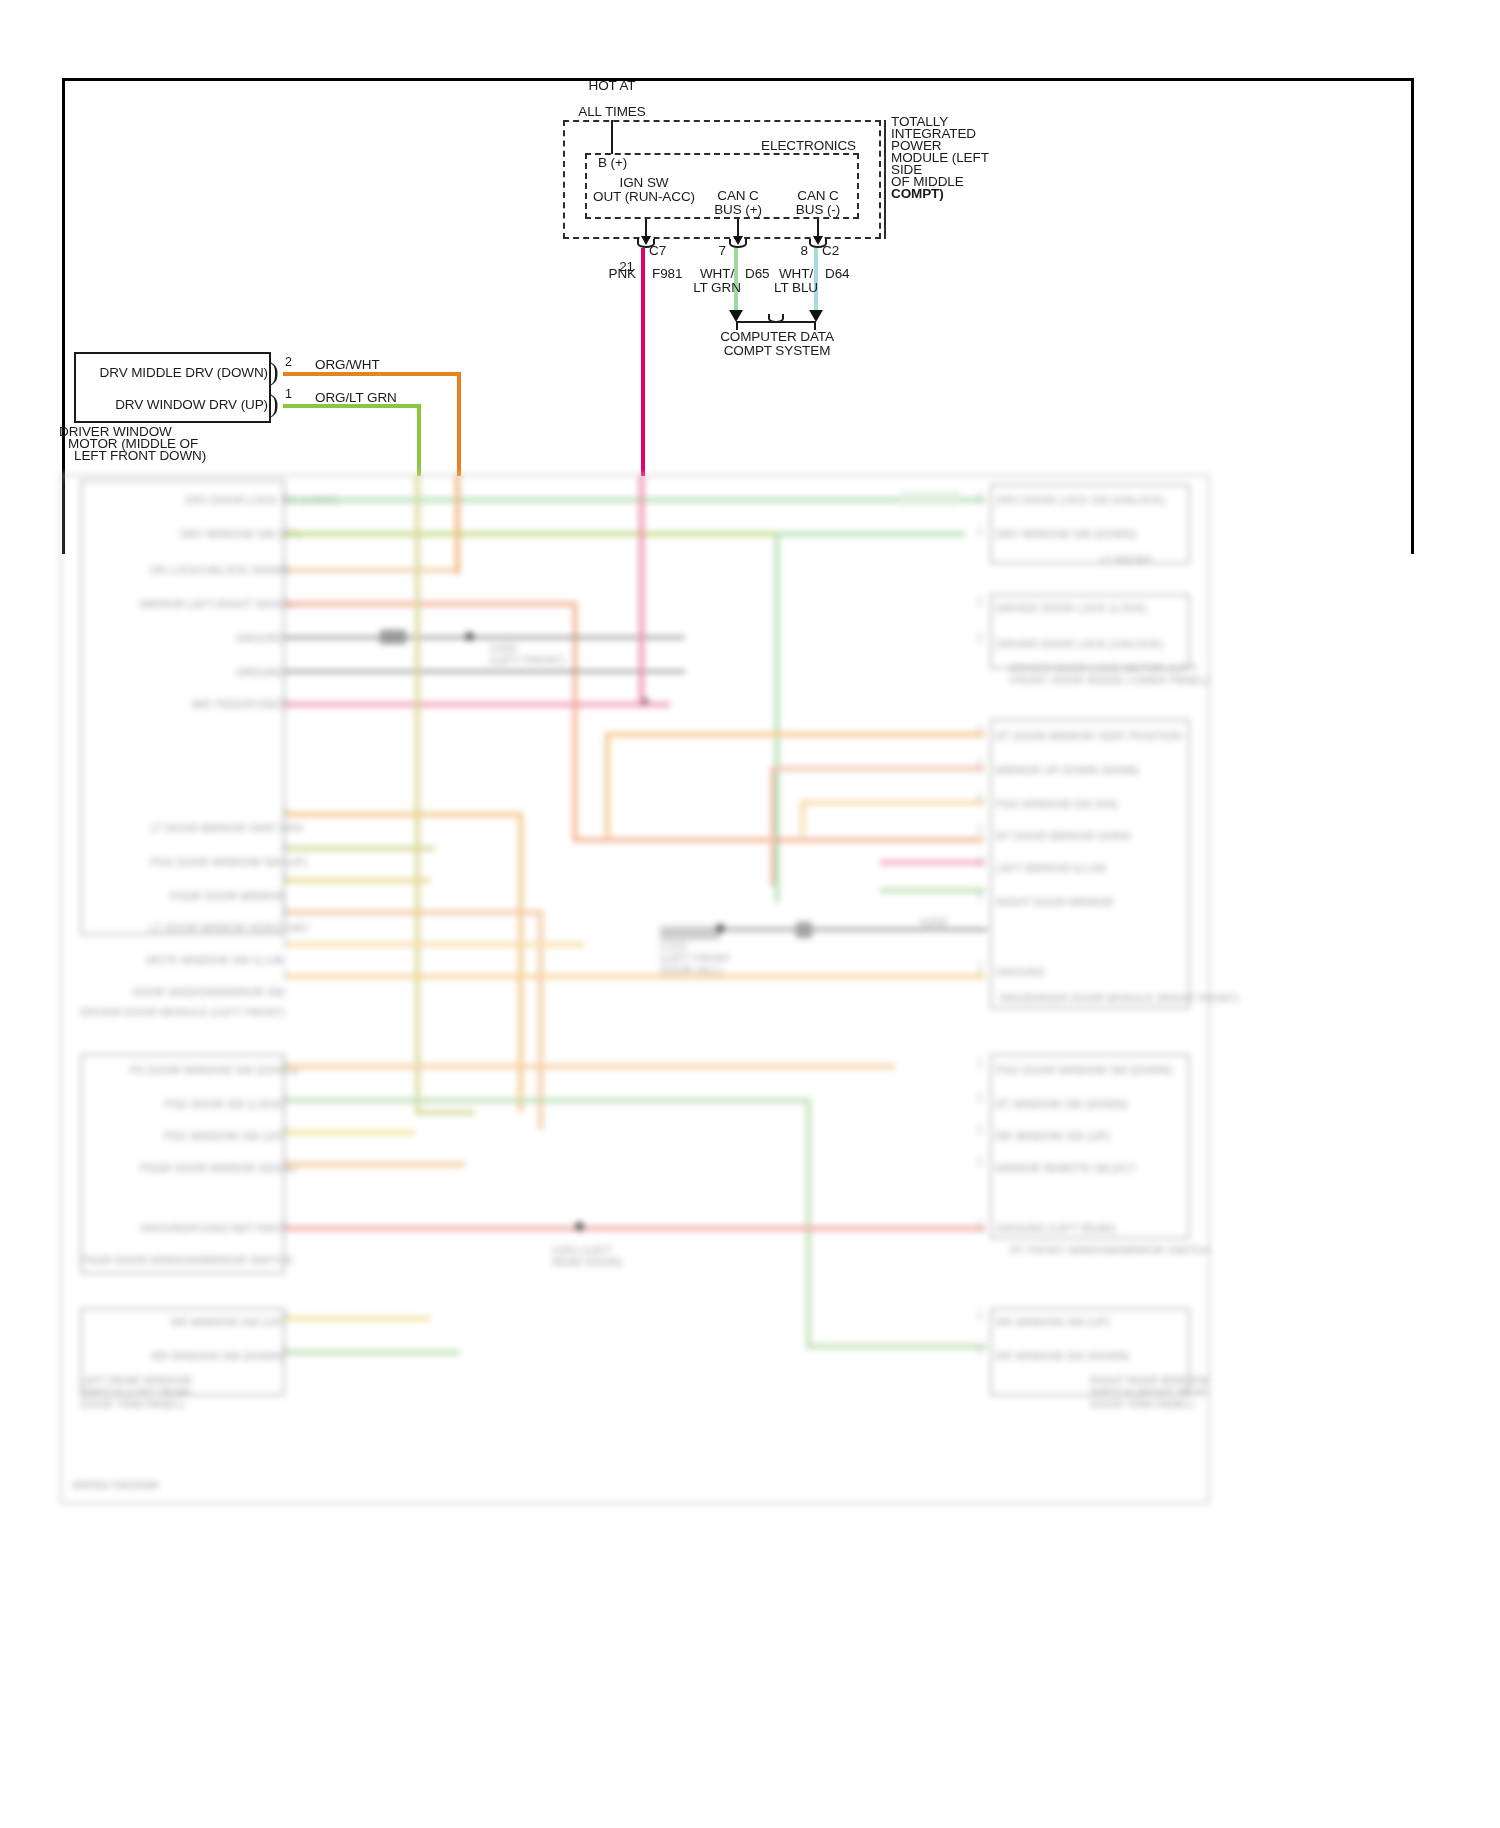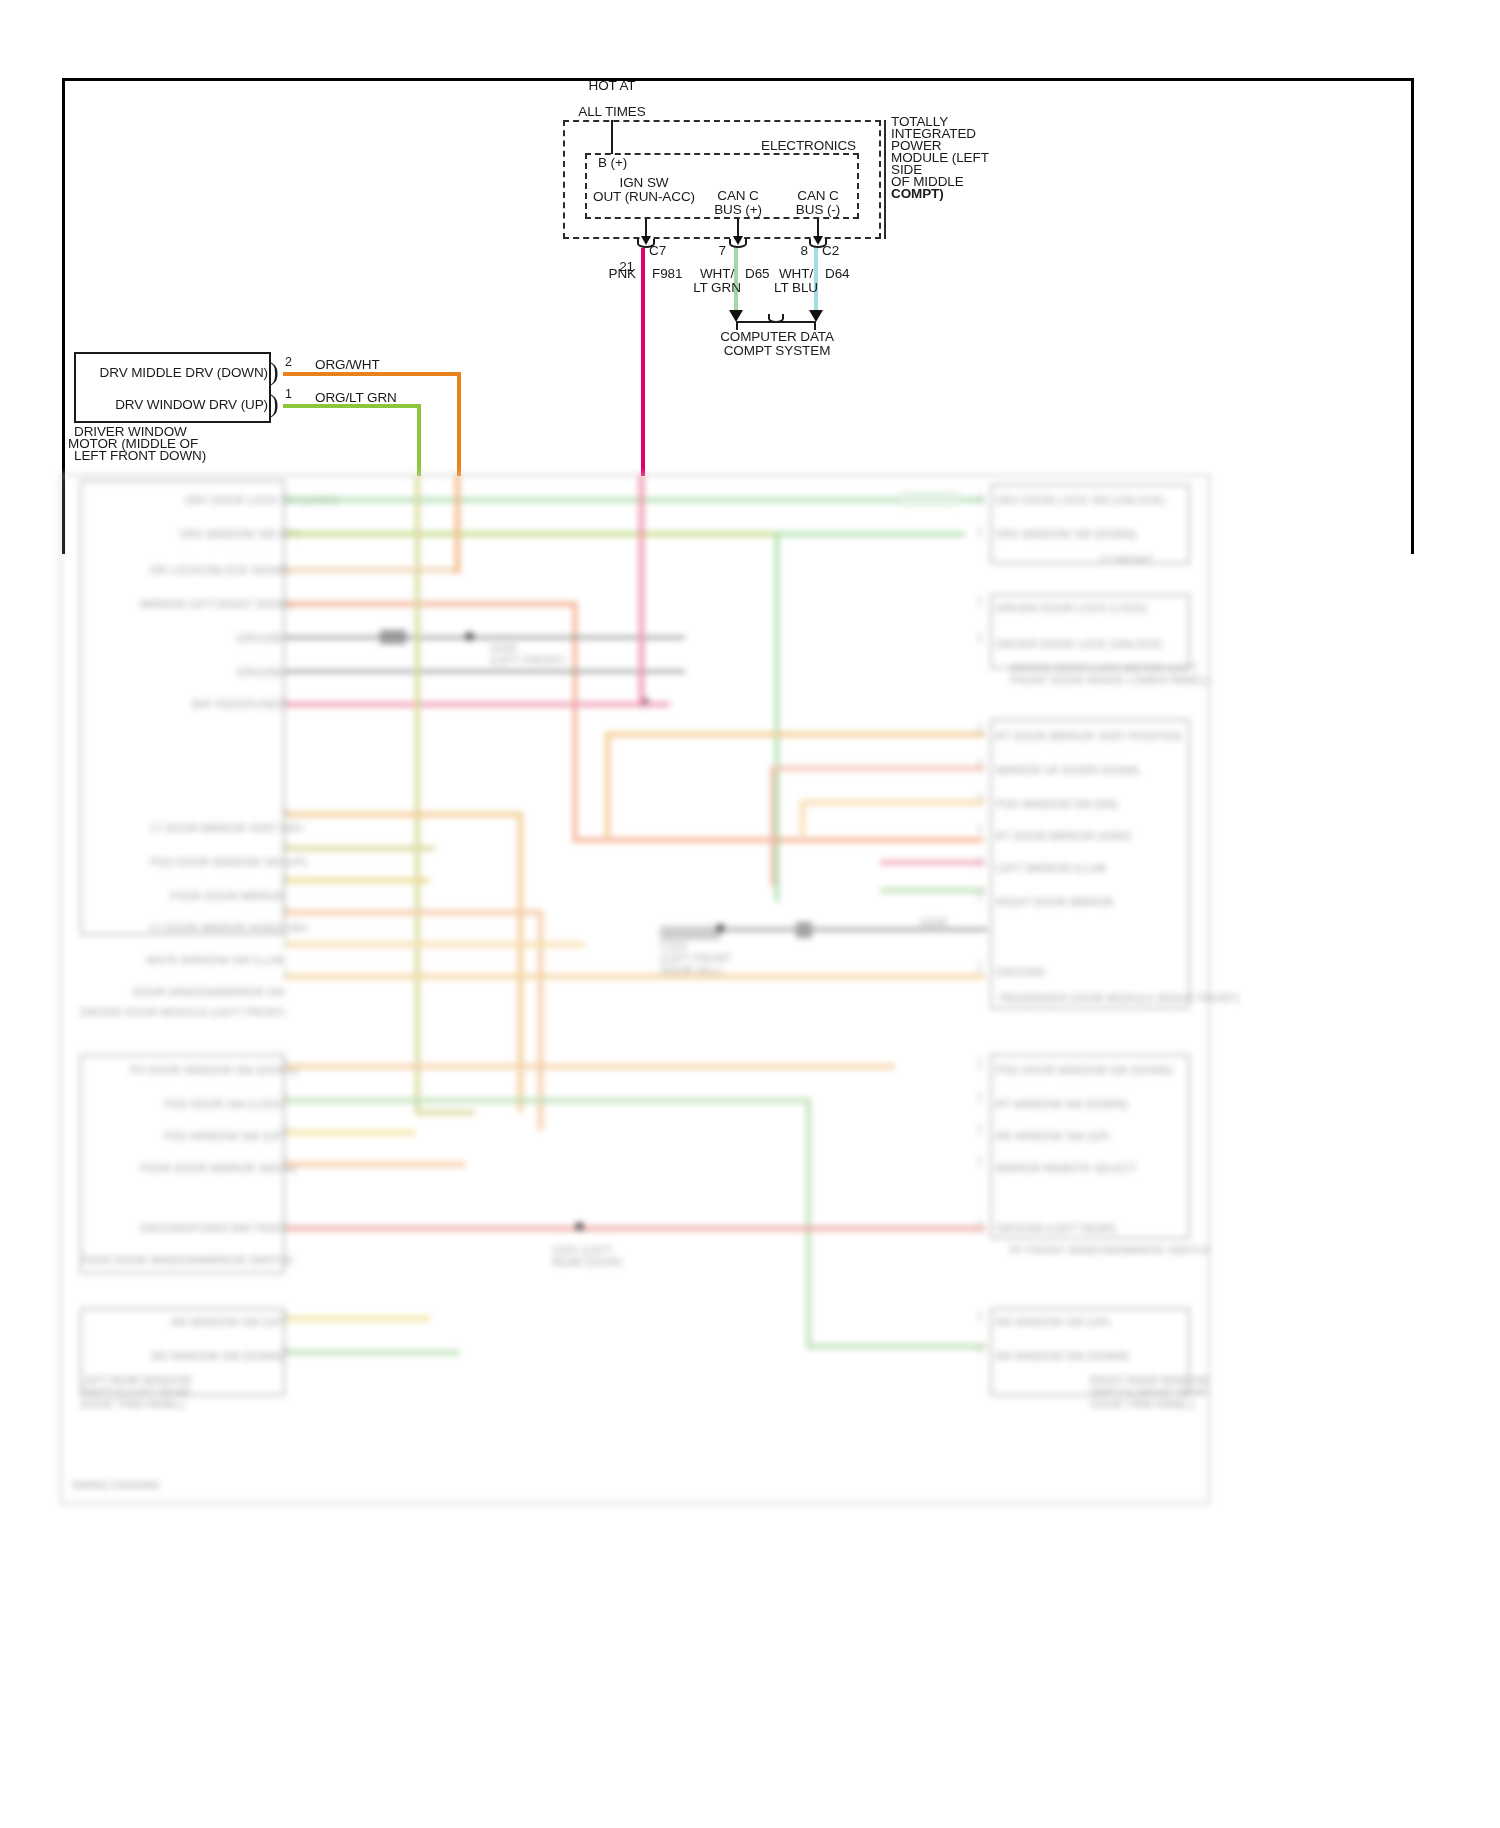--- a/index.html
+++ b/index.html
@@ -263,21 +263,21 @@
   <div class="conn" style="left:270px; top:394px;">)</div>
   <div class="txt sm" style="left:285px; top:387px;">1</div>
   <div class="txt" style="left:315px; top:390px;">ORG/LT GRN</div>
 
   <div class="wire h" style="left:283px; top:372px; width:178px; background:#E8821E;"></div>
   <div class="wire v" style="left:457px; top:372px; height:104px; background:#E8821E;"></div>
 
   <div class="wire h" style="left:283px; top:404px; width:138px; background:#8CC63F;"></div>
   <div class="wire v" style="left:417px; top:404px; height:72px; background:#8CC63F;"></div>
 
-  <div class="txt" style="left:74px; top:424px;">DRIVER WINDOW</div>
+  <div class="txt" style="left:59px; top:424px;">DRIVER WINDOW</div>
   <div class="txt" style="left:68px; top:436px;">MOTOR (MIDDLE OF</div>
   <div class="txt" style="left:74px; top:448px;">LEFT FRONT DOWN)</div>
 
   <div id="lower">
 
     <div class="outer" style="left:60px; top:-80px; width:1150px; height:1030px; border-color:#cfcfcf;"></div>
 
     <div class="lbox" style="left:80px; top:-74px; width:205px; height:455px;"></div>
     <div class="ltxt" style="left:185px; top:-60px; width:100px; text-align:right;">DRV DOOR LOCK SW (LOCK)</div>
     <div class="ltxt" style="left:180px; top:-26px; width:105px; text-align:right;">DRV WINDOW SW (UP)</div>

